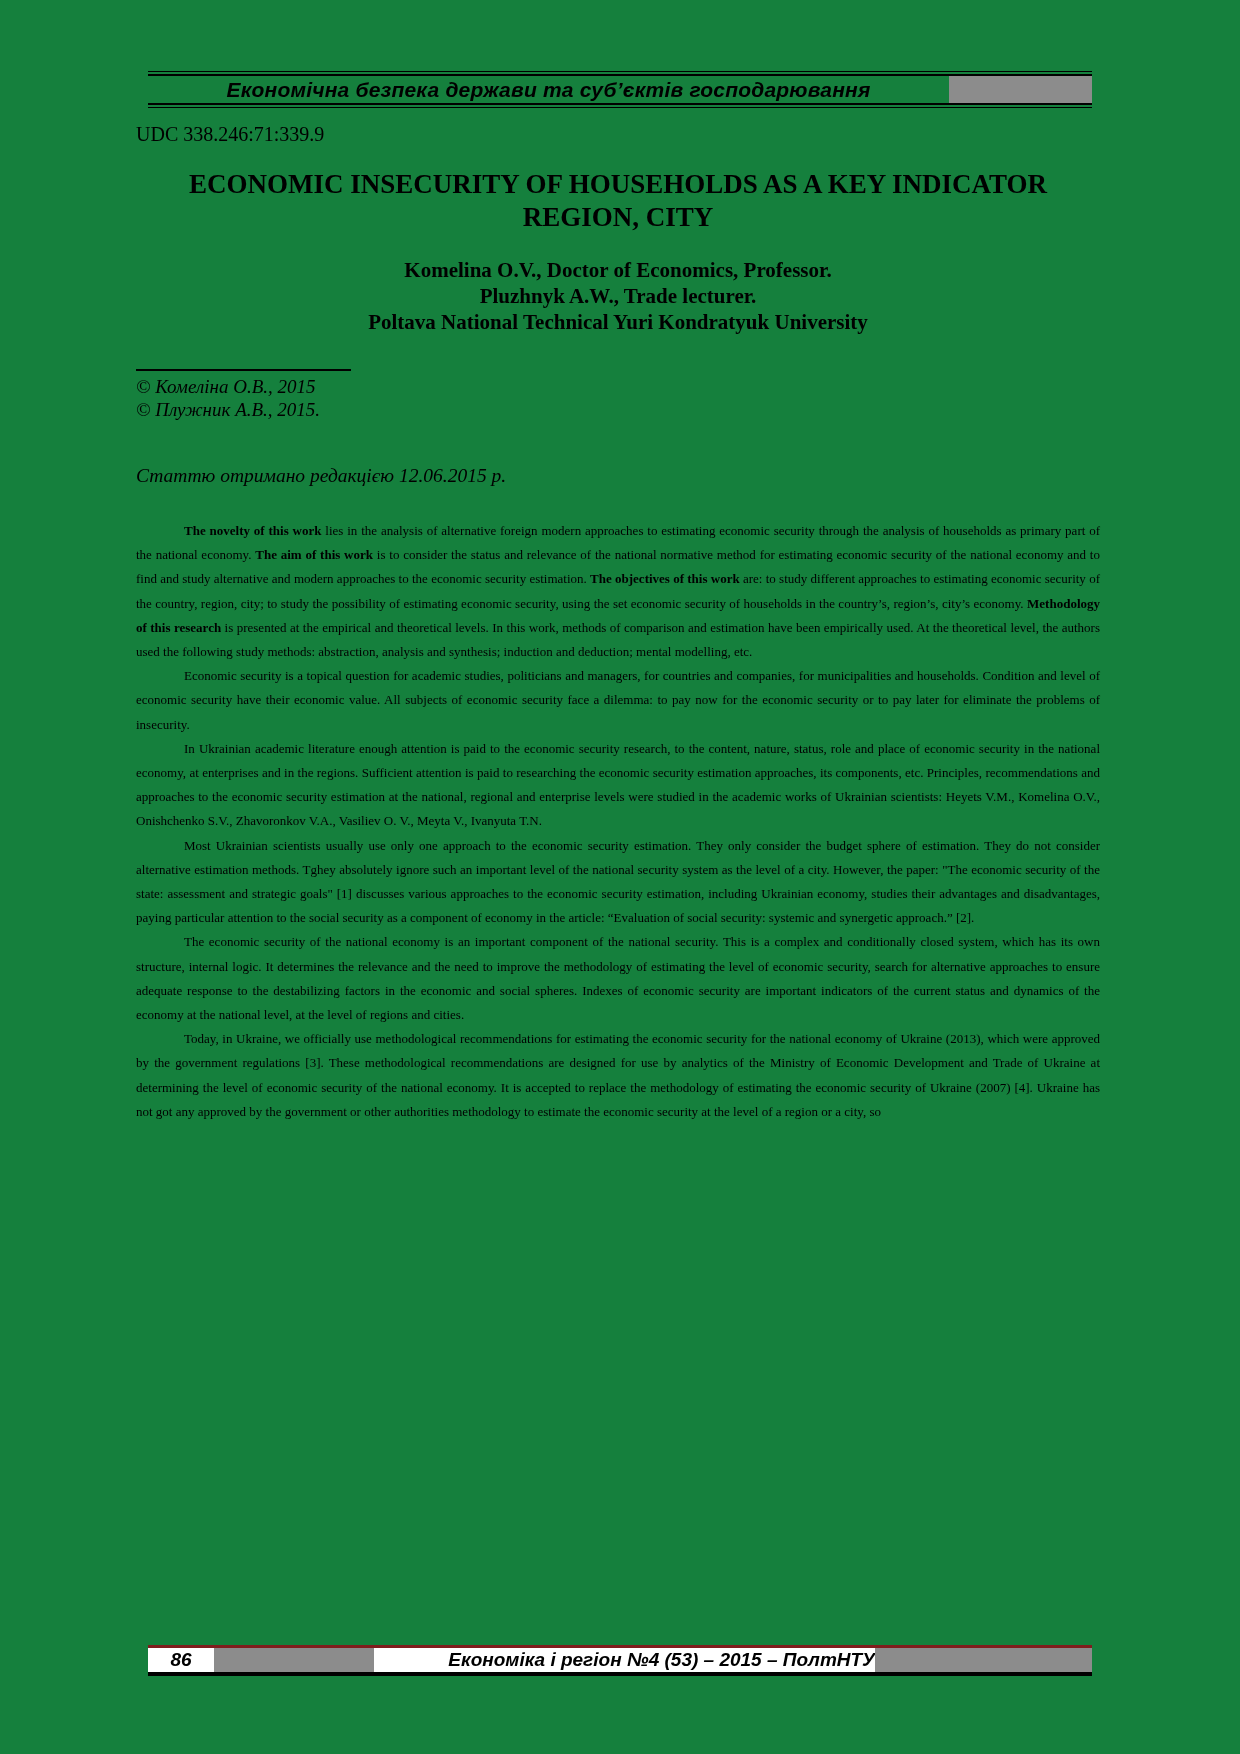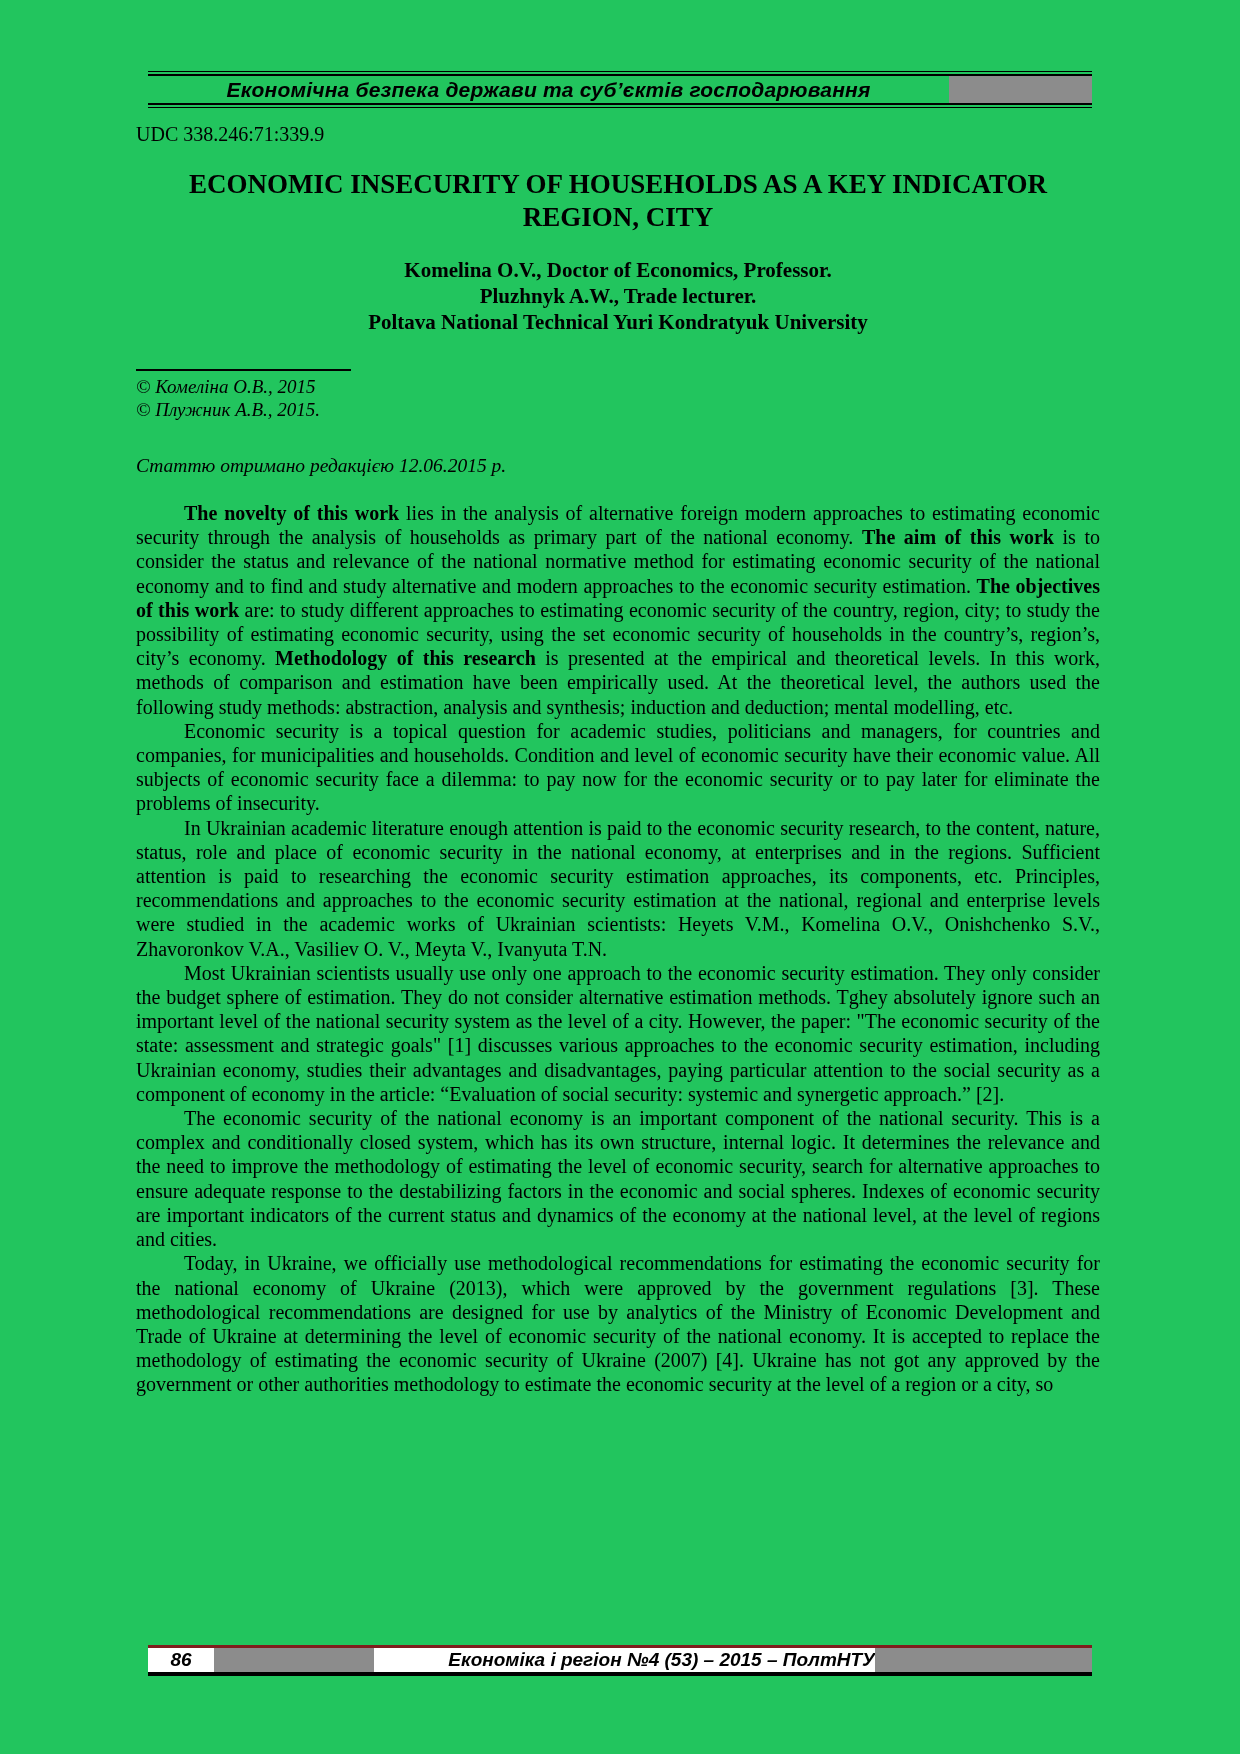--- a/index.html
+++ b/index.html
@@ -1,21 +1,21 @@
 <!DOCTYPE html>
 <html><head>
 <meta charset="utf-8">
 <style>
   html, body { margin: 0; padding: 0; background: #e8e8e8; }
   .page {
     position: relative;
     width: 1240px;
     height: 1754px;
     margin: 0 auto;
-    background: #22c55e;
+    background: #15803d;
     font-family: "Liberation Serif", serif;
     color: #000;
     overflow: hidden;
   }
 
   
   .header-band {
     position: absolute;
     top: 71px;
     left: 148px;
@@ -74,28 +74,28 @@
     font-style: italic;
     font-size: 19px;
     line-height: 23px;
   }
   .copyright-rule {
     width: 215px;
     border-top: 2px solid #000;
     margin-bottom: 4px;
   }
   .received {
-    margin-top: 34px;
+    margin-top: 44px;
     font-style: italic;
     font-size: 19.5px;
   }
   .body-text {
-    margin-top: 24px;
+    margin-top: 32px;
     text-align: justify;
-    font-size: 20px;
+    font-size: 13px;
     line-height: 24.2px;
   }
   .body-text p {
     margin: 0;
     text-indent: 48px;
   }
 
   
   .footer-band {
     position: absolute;

